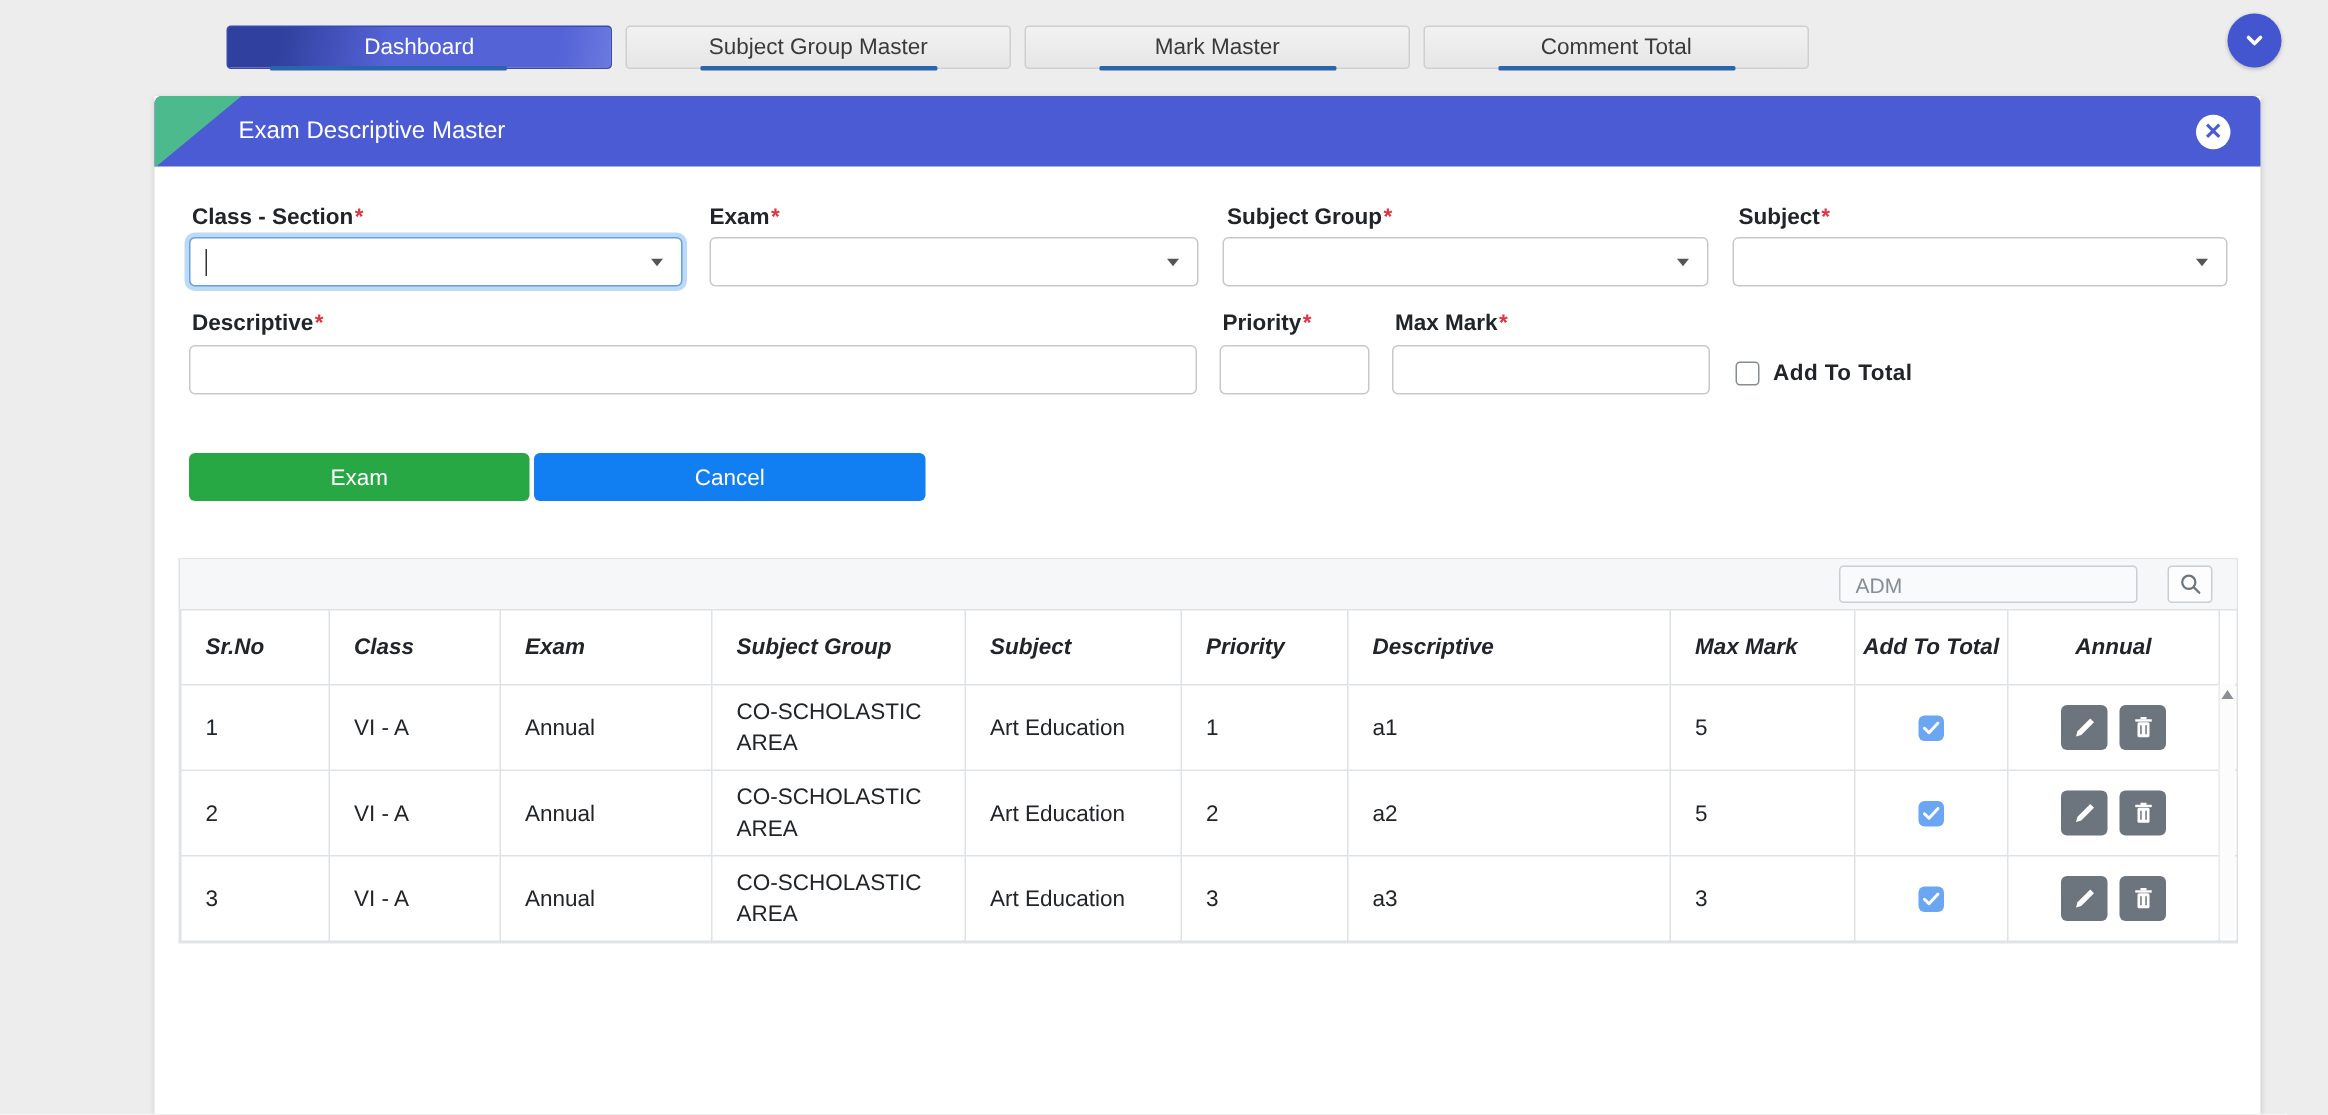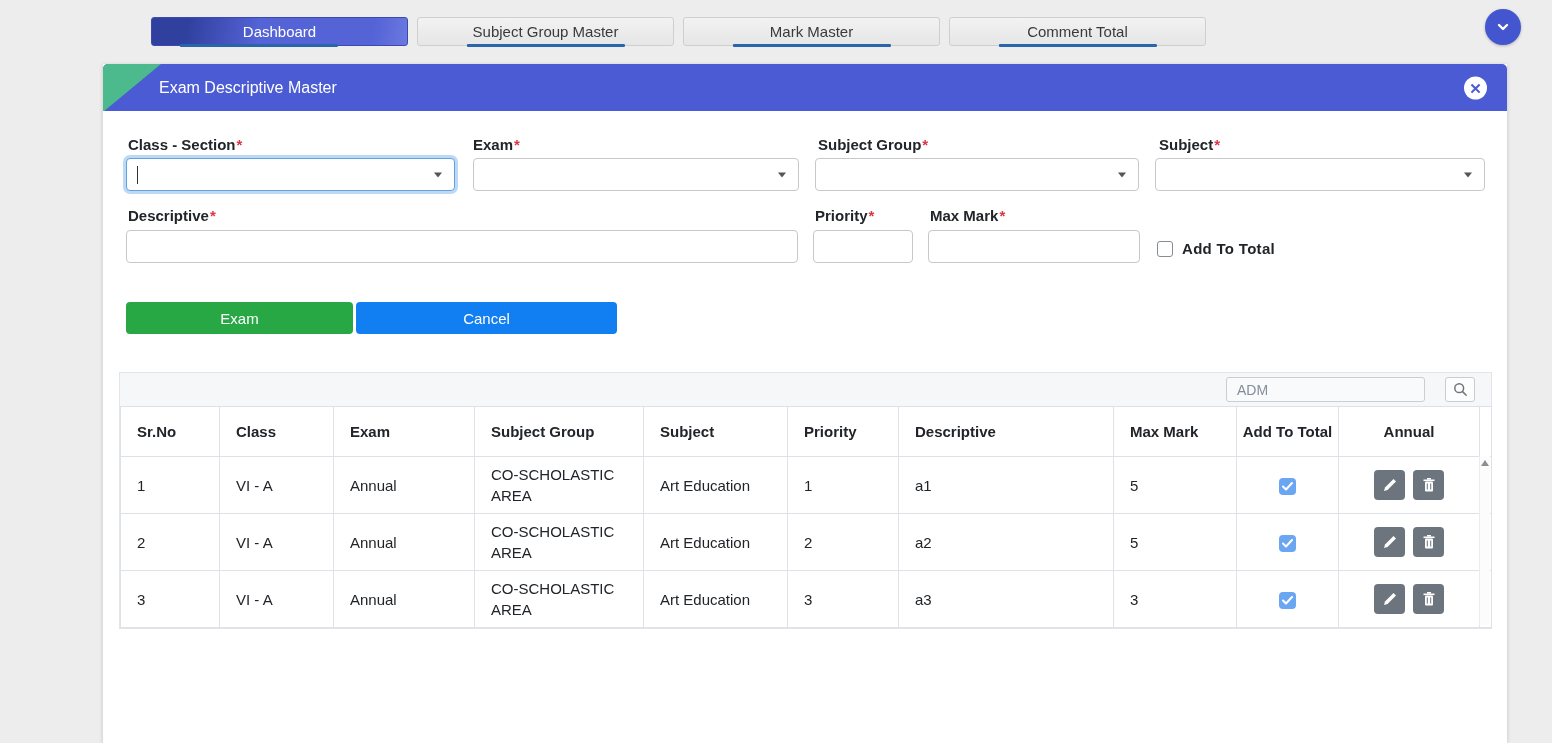--- a/index.html
+++ b/index.html
@@ -108,21 +108,21 @@
   }
   .search-btn {
     width:30px; height:25px; border:1px solid #c9ced3; border-radius:3px; background:#fdfdfd;
     display:flex; align-items:center; justify-content:center; cursor:pointer;
   }
 
   table { border-collapse:collapse; table-layout:fixed; width:1371px; }
   th, td { border:1px solid #dee2e6; font-size:15px; }
   thead th {
     height:50px; font-weight:700; text-align:left; padding:0 0 0 16px;
-    background:#fff; color:#212529; vertical-align:middle; line-height:20px;
+    background:#fff; color:#212529; vertical-align:middle; line-height:20px;font-style:italic;
   }
   thead th.center { text-align:center; padding:0 4px; }
   tbody td { height:57px; padding:0 8px 0 16px; vertical-align:middle; line-height:21px; background:#fff; }
   tbody td.center { text-align:center; padding:0; }
 
   .row-check {
     display:inline-block; width:17px; height:17px; border-radius:4px; background:#6ba6f3;
     position:relative; vertical-align:middle; cursor:pointer;
   }
   .row-check svg { position:absolute; left:3px; top:4px; }

